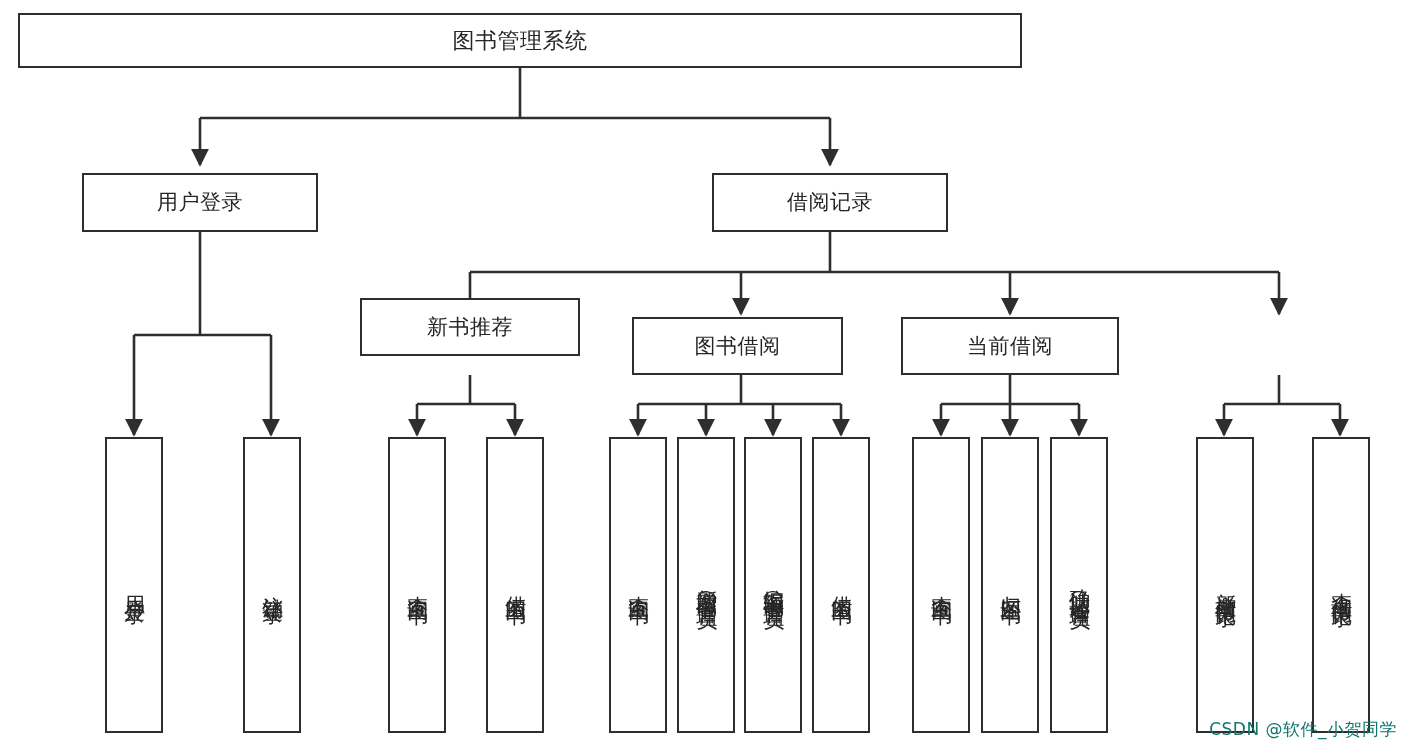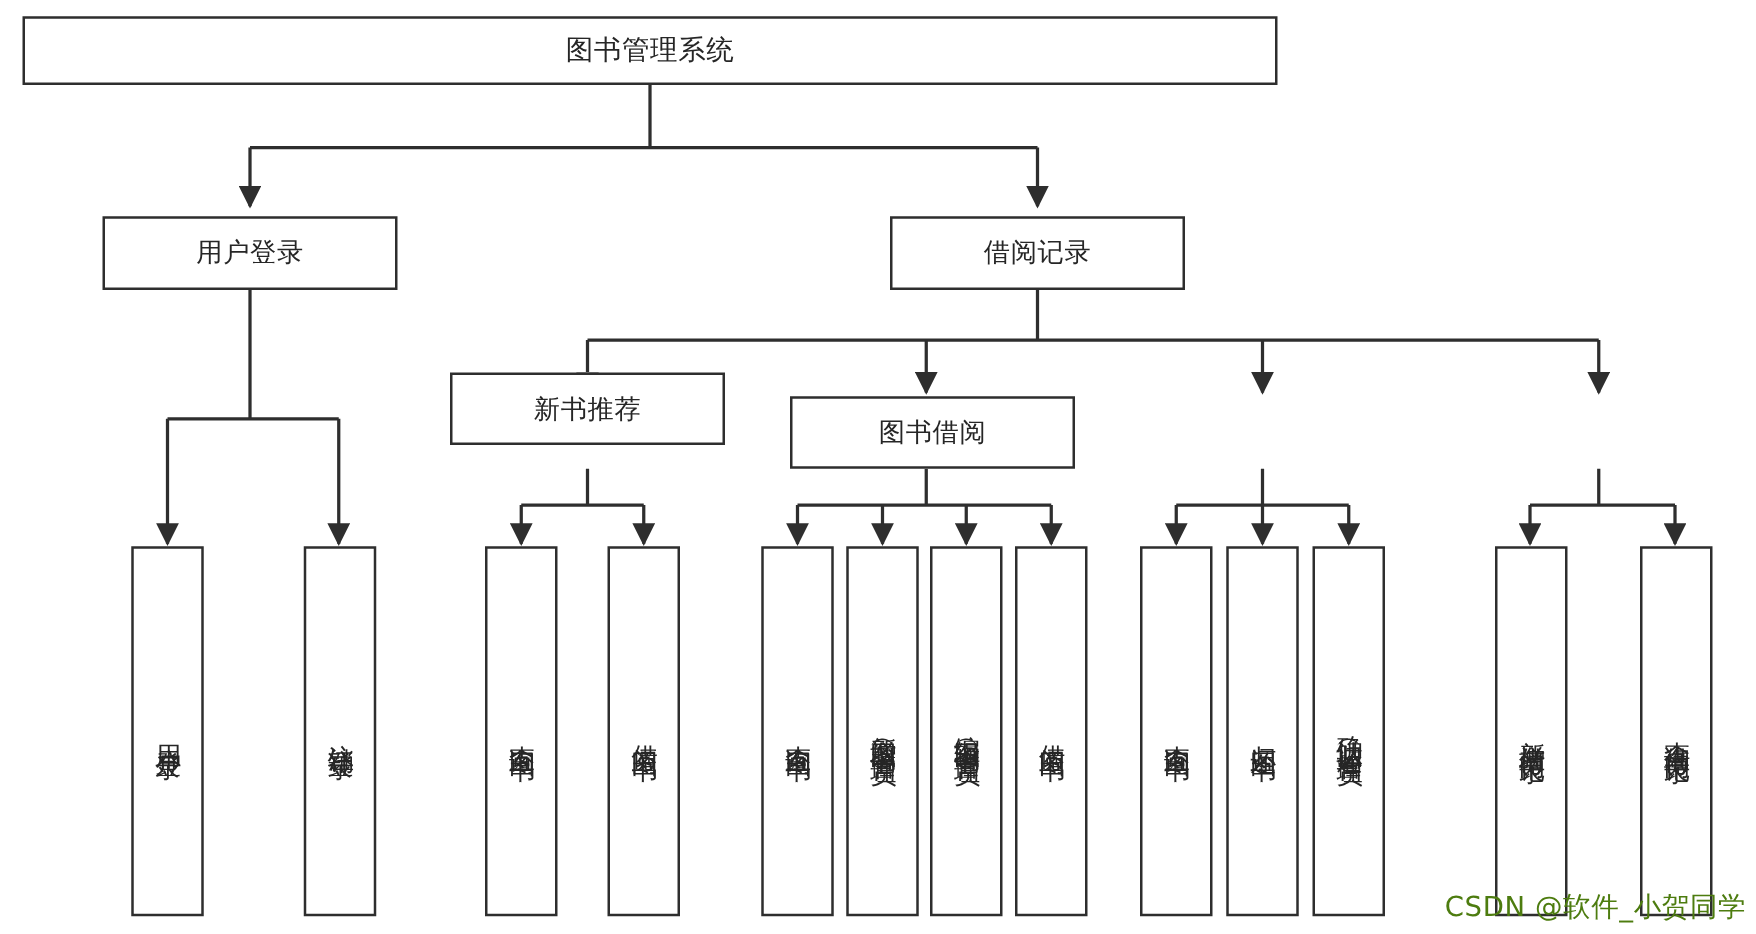--- a/index.html
+++ b/index.html
@@ -57,22 +57,22 @@
     white-space: nowrap;
   }
   .node-v span {
     writing-mode: vertical-rl;
     text-orientation: upright;
   }
   #watermark {
     position: absolute;
     right: 8px;
     bottom: 6px;
-    font-size: 22px;
-    color: #4d7c0f;
+    font-size: 17px;
+    color: #0f766e;
     letter-spacing: 0.5px;
     white-space: nowrap;
     pointer-events: none;
   }
 </style>
 </head>
 <body>
 
 <div id="diagram-root">
 
@@ -133,22 +133,25 @@
   <div class="node node-h" style="left:82px; top:173px; width:236px; height:59px;">
     <span>用户登录</span>
   </div>
   <div class="node node-h" style="left:712px; top:173px; width:236px; height:59px;">
     <span>借阅记录</span>
   </div>
 
   <div class="node node-h" style="left:360px; top:298px; width:220px; height:58px;">
     <span>新书推荐</span>
   </div>
-  <div class="node node-h" style="left:632px; top:317px; width:228px; height:58px;">
+  <div class="node node-h" style="left:632px; top:317px; width:211px; height:58px;">
     <span>图书借阅</span>
+  </div>
+  <div class="node node-h" style="left:901px; top:317px; width:218px; height:58px;">
+    <span>当前借阅</span>
   </div>
 
   <div class="node node-v" style="left:105px; top:437px; width:58px; height:296px;">
     <span>用户登录</span>
   </div>
   <div class="node node-v" style="left:243px; top:437px; width:58px; height:296px;">
     <span>注销登录</span>
   </div>
 
   <div class="node node-v" style="left:388px; top:437px; width:58px; height:296px;">

